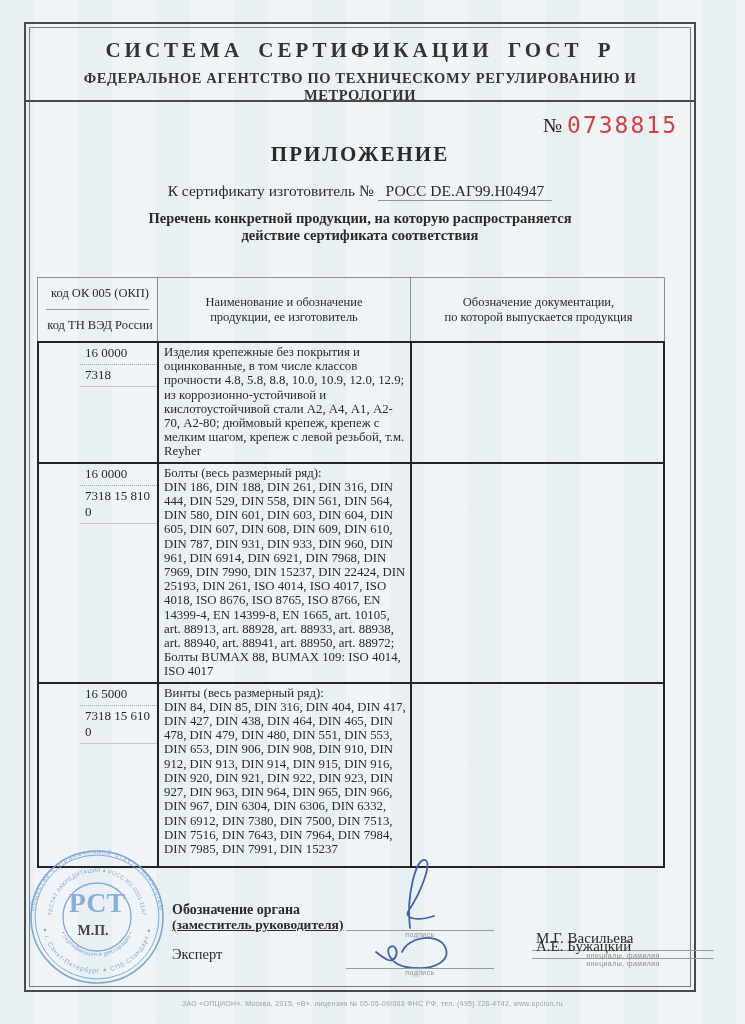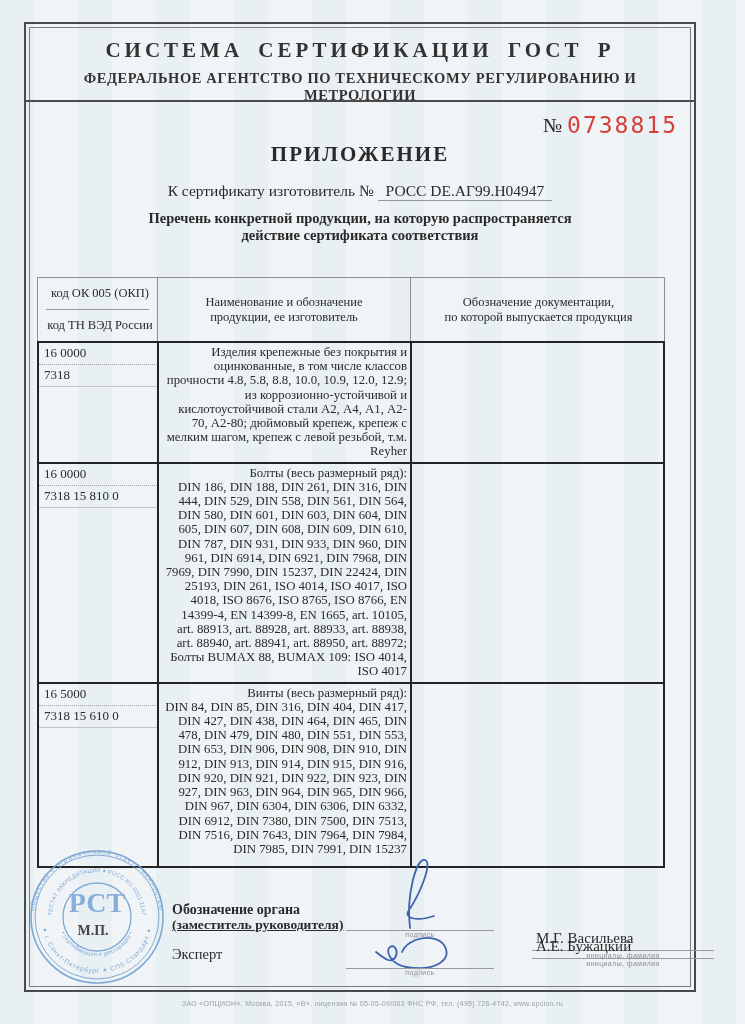--- a/index.html
+++ b/index.html
@@ -40,24 +40,24 @@
   .hc-codes{display:flex;flex-direction:column;align-items:stretch;}
   .hc-codes .half{flex:1;display:flex;align-items:center;padding-left:5px;}
   .hc-codes .half:first-child{border-bottom:1px solid #9a9a9a;}
 
   .tbody{border:2px solid #242424;}
   .trow{display:grid;grid-template-columns:120px 253px 255px;border-bottom:2px solid #242424;box-sizing:border-box;}
   .trow:last-child{border-bottom:none;border-radius:20px;}
   .r1{min-height:106px;} .r2{min-height:195px;} .r3{min-height:182px;}
   .c{border-right:2px solid #242424;box-sizing:border-box;}
   .c:last-child{border-right:none;}
-  .codes{font-size:13px;}
+  .codes{font-size:13px;padding-left:41px;}
   .code1{display:block;border-bottom:1px dotted #a3a3a3;padding:2px 2px 3px 5px;}
   .code2{display:block;border-bottom:1px solid #c4c4c4;padding:2px 2px 3px 5px;}
-  .name-cell{font-size:12.8px;line-height:14.2px;padding:2px 3px 3px 5px;white-space:pre-line;text-align:right;}
+  .name-cell{font-size:12.8px;line-height:14.2px;padding:2px 3px 3px 5px;white-space:pre-line;}
 
   .sig-role1{position:absolute;left:146px;top:878px;font-weight:bold;font-size:14px;line-height:15px;}
   .sig-role1 .l2{text-decoration:underline;font-size:13.5px;}
   .sig-role2{position:absolute;left:146px;top:922px;font-size:14.5px;}
   .sig-line{position:absolute;width:148px;border-top:1px solid #9a9a9a;text-align:center;}
   .sig-line .cap{font-family:"Liberation Sans",sans-serif;font-size:7px;color:#8f8f8f;letter-spacing:0.4px;}
   .sl1{left:320px;top:906px;} .sl2{left:320px;top:944px;}
   .name-block{position:absolute;left:506px;width:182px;}
   .nb1{top:874px;margin-top:32px;} .nb2{top:914px;}
   .name-block .nm{font-size:15px;border-bottom:1px solid #9a9a9a;padding:0 0 3px 4px;}

